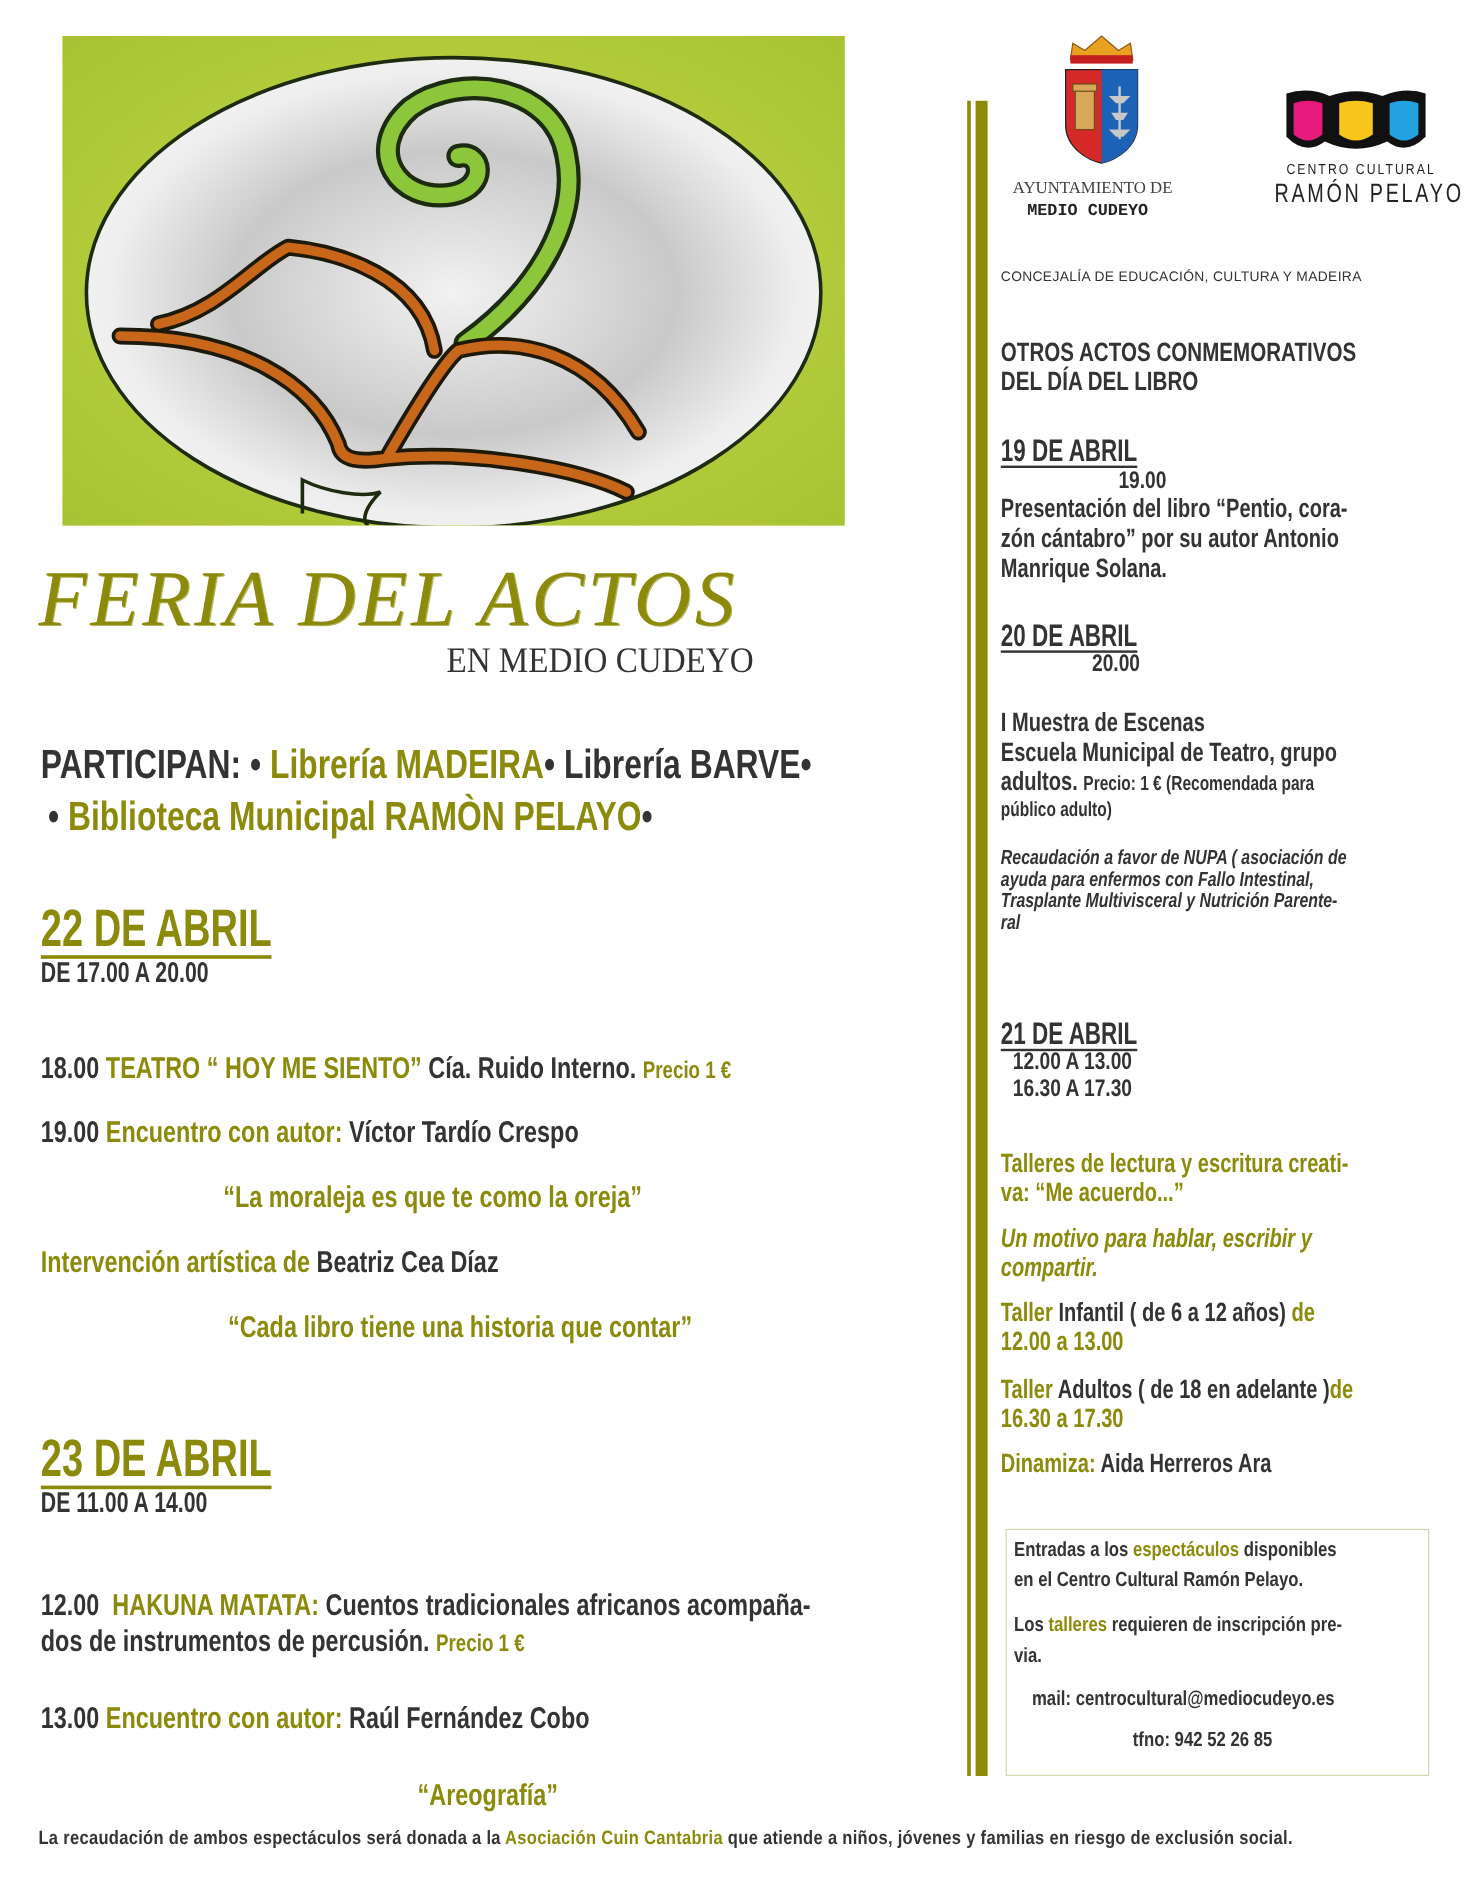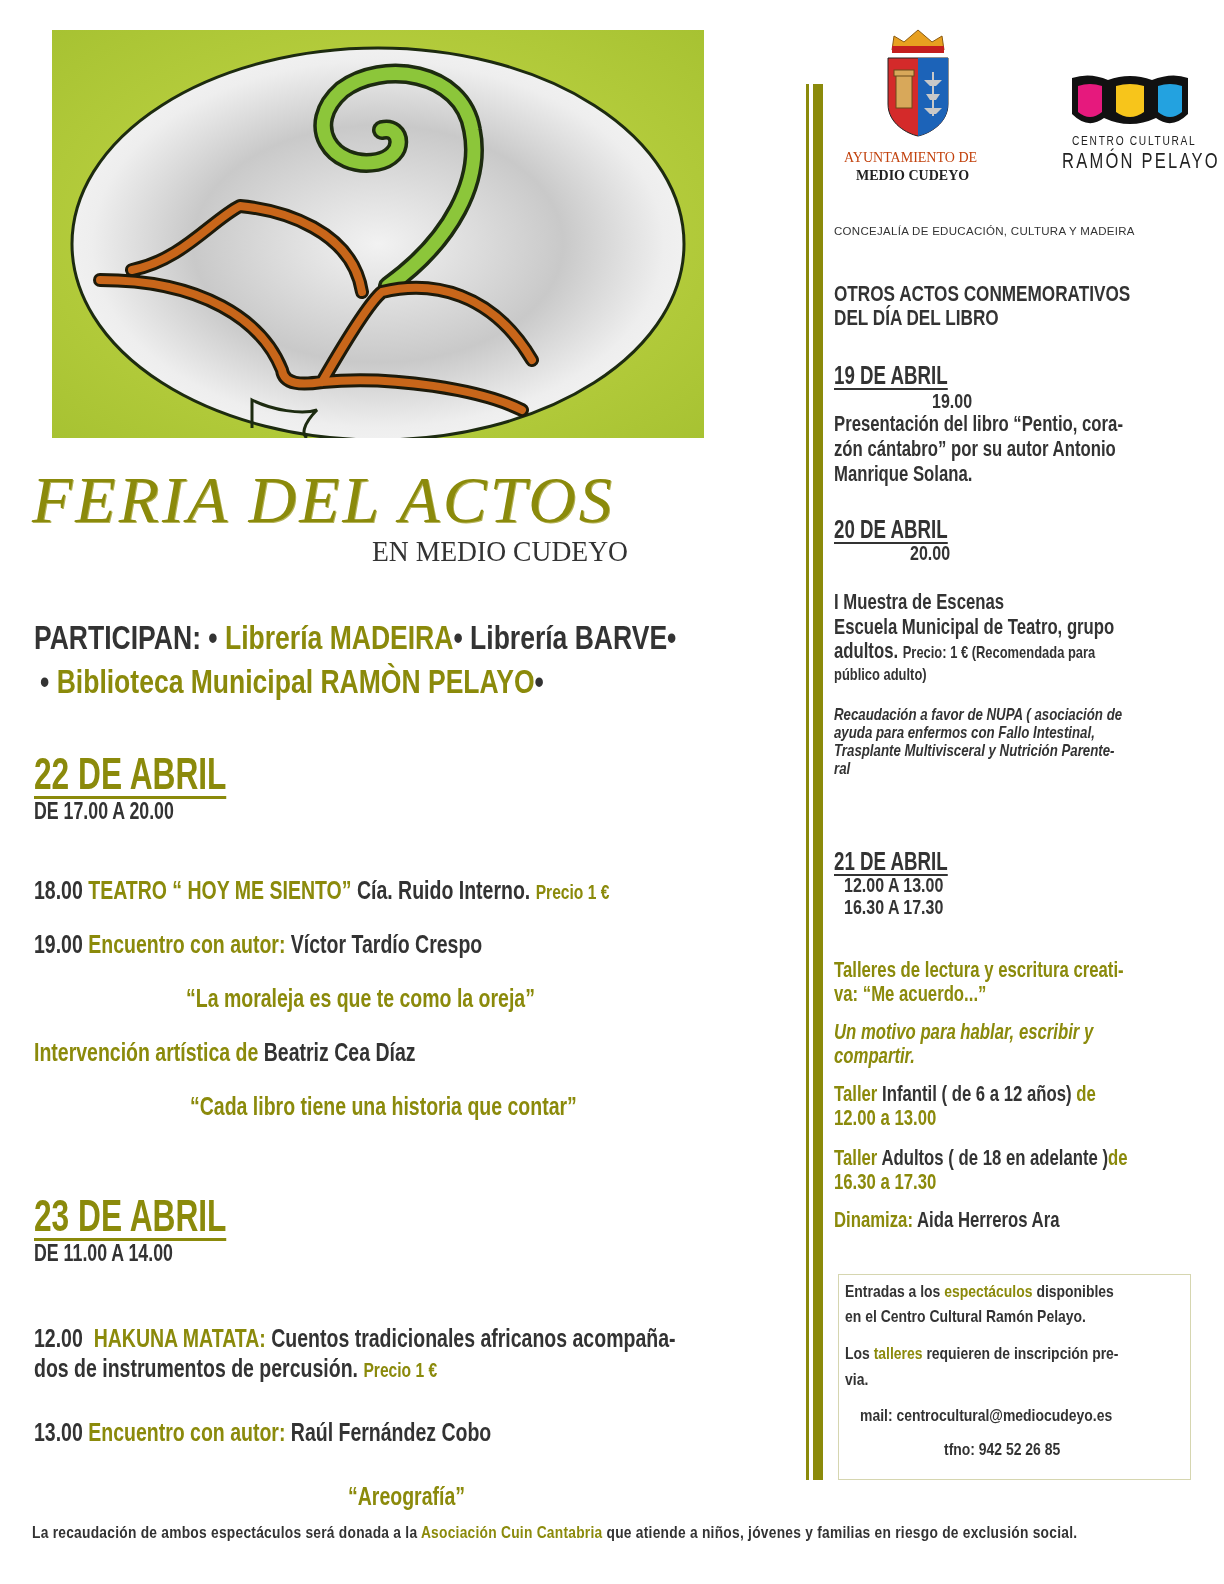--- a/index.html
+++ b/index.html
@@ -42,22 +42,22 @@
 
   
   #footer-note { position: absolute; left: 32px; top: 1524px; font-size: 16px; font-weight: bold; white-space: nowrap; transform: scaleX(0.86); transform-origin: left top; letter-spacing: 0.3px; }
 
   
   #divider-thin { position: absolute; left: 806px; top: 84px; width: 3px; height: 1396px; background: #8b8a0b; }
   #divider-thick { position: absolute; left: 813px; top: 84px; width: 10px; height: 1396px; background: #8b8a0b; }
 
   
   #ayto-logo { position: absolute; left: 884px; top: 26px; width: 68px; height: 112px; }
-  #ayto-line1 { position: absolute; left: 844px; top: 150px; font-family: "Liberation Serif", serif; font-size: 14px; color: #c2410c; white-space: nowrap; }
-  #ayto-line2 { position: absolute; left: 856px; top: 168px; font-family: Liberation Serif, serif; font-size: 14px; font-weight: bold; color: #222; white-space: nowrap; }
+  #ayto-line1 { position: absolute; left: 844px; top: 150px; font-family: "Liberation Serif", serif; font-size: 14px; color: #404040; white-space: nowrap; }
+  #ayto-line2 { position: absolute; left: 856px; top: 168px; font-family: Liberation Mono, monospace; font-size: 14px; font-weight: bold; color: #222; white-space: nowrap; }
 
   #cc-logo { position: absolute; left: 1068px; top: 74px; width: 124px; height: 56px; }
   #cc-line1 { position: absolute; left: 1072px; top: 134px; font-size: 12px; letter-spacing: 2px; color: #222; white-space: nowrap; transform: scaleX(0.85); transform-origin: left top; }
   #cc-line2 { position: absolute; left: 1062px; top: 148px; font-size: 22px; letter-spacing: 3px; color: #222; white-space: nowrap; transform: scaleX(0.75); transform-origin: left top; }
 
   #concejalia { position: absolute; left: 834px; top: 225px; font-size: 11.5px; color: #333; white-space: nowrap; letter-spacing: 0.3px; }
 
   .r-head { position: absolute; left: 834px; font-size: 22px; font-weight: bold; color: #333; white-space: nowrap; transform: scaleX(0.78); transform-origin: left top; line-height: 24px; }
   .r-date { position: absolute; left: 834px; font-size: 26px; font-weight: bold; color: #333; white-space: nowrap; transform: scaleX(0.72); transform-origin: left top; border-bottom: 2px solid #333; line-height: 26px; }
   .r-time { position: absolute; font-size: 20px; font-weight: bold; color: #333; white-space: nowrap; transform: scaleX(0.8); transform-origin: left top; }

